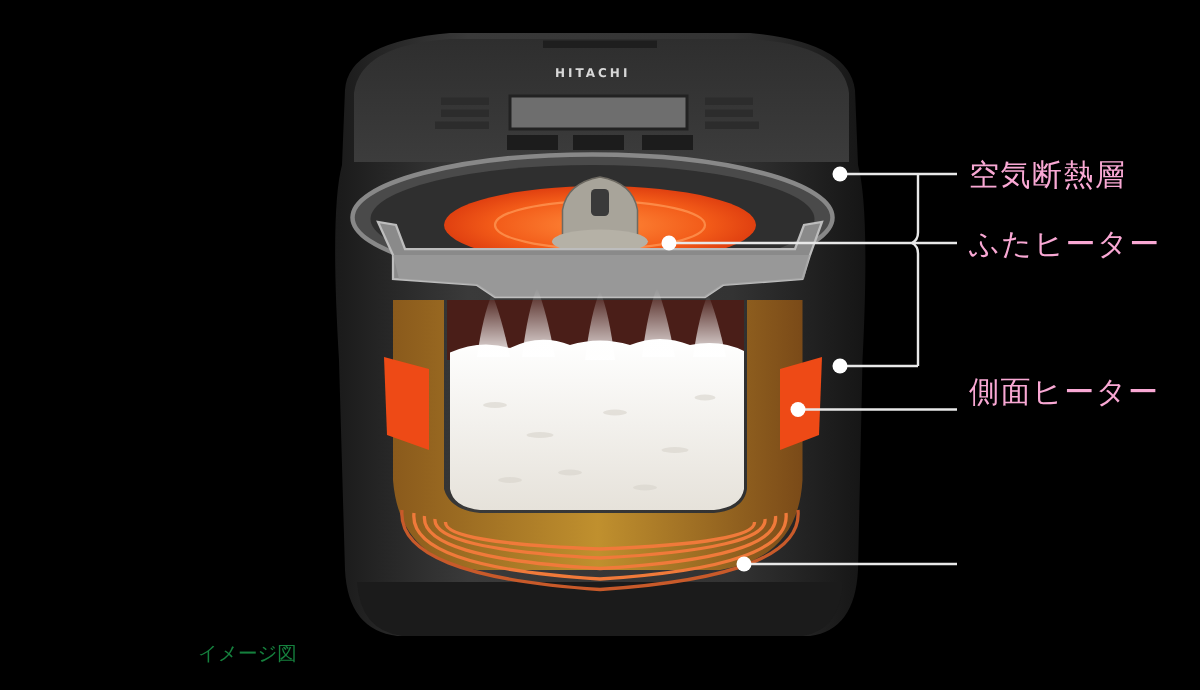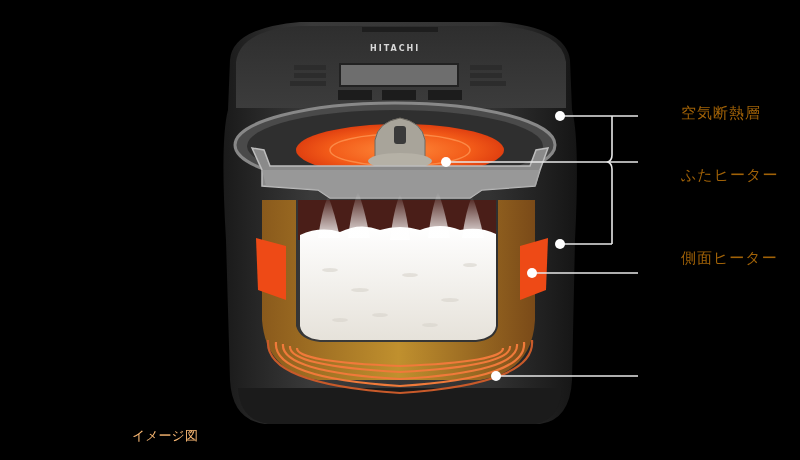--- a/index.html
+++ b/index.html
@@ -1,20 +1,20 @@
 <!DOCTYPE html>
 <html><head>
 <meta charset="utf-8">
 <style>
   html, body { margin:0; padding:0; background:#000; }
   body { width:800px; height:460px; position:relative; overflow:hidden; font-family:"DejaVu Sans", sans-serif; }
   .stage { position:absolute; left:0; top:0; width:800px; height:460px;padding-left:31px; }
   svg { position:absolute; left:0; top:0; }
-  .label { position:absolute; color:#a16207; font-size:15px; letter-spacing:1px; white-space:nowrap; line-height:1;margin-left:35px; }
-  .caption { position:absolute; color:#fdba74; font-size:13px; white-space:nowrap; }
+  .label { position:absolute; color:#f9a8d4; font-size:20px; letter-spacing:1px; white-space:nowrap; line-height:1; }
+  .caption { position:absolute; color:#15803d; font-size:13px; white-space:nowrap; }
   .brand { position:absolute; color:#d8d8d8; font-size:8px; letter-spacing:2px; font-weight:bold; }
 </style>
 </head>
 <body>
 
 <div class="stage">
   <svg width="800" height="460" viewBox="0 0 800 460">
     <defs>
       <linearGradient id="bodyGrad" x1="0" x2="1" y1="0" y2="0">
         <stop offset="0" stop-color="#1a1a1a"></stop>
@@ -146,17 +146,17 @@
       <circle cx="560" cy="244" r="5"></circle>
       <circle cx="446" cy="162" r="5"></circle>
       <circle cx="532" cy="273" r="5"></circle>
       <circle cx="496" cy="376" r="5"></circle>
     </g>
   </svg>
 
   <div class="brand" style="left:370px; top:44px;">HITACHI</div>
 
   <div class="label" style="left:646px; top:106px;">空気断熱層</div>
-  <div class="label" style="left:646px; top:168px;">ふたヒーター</div>
+  <div class="label" style="left:646px; top:152px;">ふたヒーター</div>
   <div class="label" style="left:646px; top:251px;">側面ヒーター</div>
 
   <div class="caption" style="left:132px; top:427px;">イメージ図</div>
 </div>
 
 </body></html>

